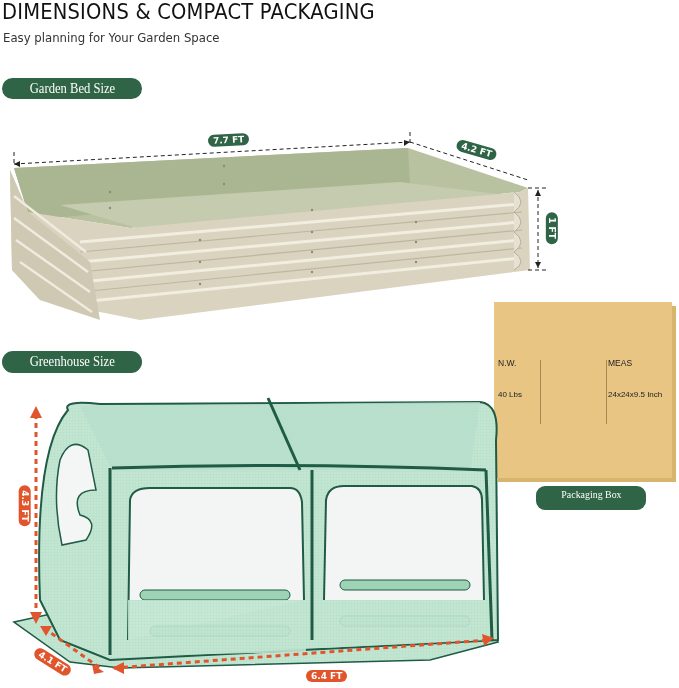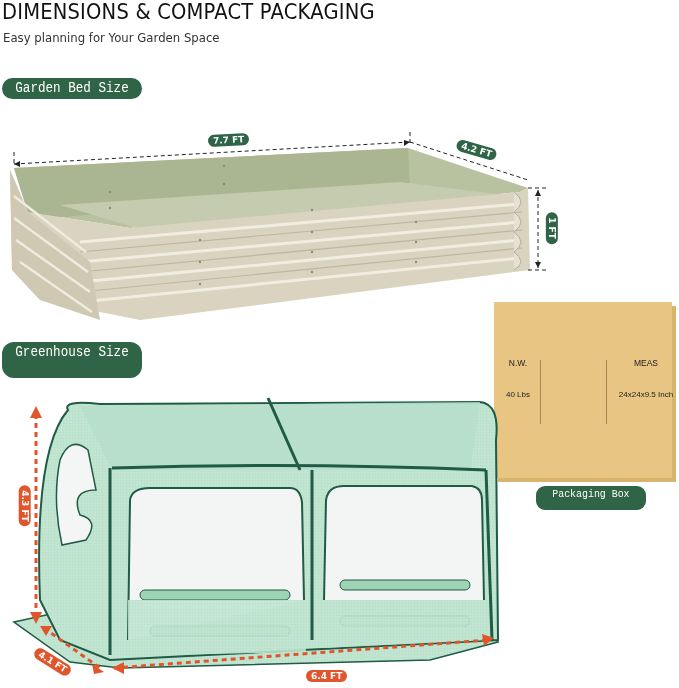--- a/index.html
+++ b/index.html
@@ -1,25 +1,25 @@
 <!DOCTYPE html>
 <html><head>
 <meta charset="utf-8">
 <style>
   html,body{margin:0;padding:0;background:#ffffff;}
   body{width:679px;height:688px;position:relative;overflow:hidden;font-family:"Liberation Sans",sans-serif;}
   .title{position:absolute;left:2px;top:0px;font-size:21px;color:#111;letter-spacing:0.2px;white-space:nowrap;font-family:"DejaVu Sans",sans-serif;font-weight:normal;transform:scaleX(0.93);transform-origin:left top;}
   .subtitle{position:absolute;left:3px;top:30px;font-size:13px;color:#333;white-space:nowrap;font-family:"DejaVu Sans",sans-serif;transform:scaleX(0.9);transform-origin:left top;}
-  .pill{position:absolute;background:#2f6446;color:#fff;border-radius:12px;font-size:14px;white-space:nowrap;text-align:center;font-family:Liberation Mono, monospace;}
+  .pill{position:absolute;background:#2f6446;color:#fff;border-radius:12px;font-size:14px;white-space:nowrap;text-align:center;font-family:Liberation Serif, serif;}
   .pill span{display:inline-block;transform:scaleX(0.9);}
   .dim-tag{position:absolute;background:#2f6446;color:#fff;font-size:9px;font-weight:bold;border-radius:6px;padding:1px 5px;white-space:nowrap;font-family:"DejaVu Sans",sans-serif;}
   .dim-tag.orange{background:#e0552b;}
   svg.layer{position:absolute;left:0;top:0;}
   .box{position:absolute;left:494px;top:302px;width:178px;height:176px;background:#e8c583;box-shadow:4px 4px 0 #d9b46d;}
-  .box-col{position:absolute;top:56px;font-size:8px;color:#222;text-align:center;}
+  .box-col{position:absolute;top:56px;font-size:8px;color:#222;}
   .box-col .h{font-size:8.5px;margin-bottom:22px;}
   .box-div{position:absolute;top:58px;width:1px;height:64px;background:#a88650;}
 </style>
 </head>
 <body>
 
 <div class="title">DIMENSIONS &amp; COMPACT PACKAGING</div>
 <div class="subtitle">Easy planning for Your Garden Space</div>
 
 <div class="pill" style="left:2px;top:78px;width:140px;height:21px;line-height:21px;">
@@ -87,21 +87,21 @@
     <polygon points="14,164 20,161 20,167"></polygon>
     <polygon points="410,142 404,140 404,146"></polygon>
     <polygon points="538,190 535,196 541,196"></polygon>
     <polygon points="538,268 535,262 541,262"></polygon>
   </g>
 </svg>
 <div class="dim-tag" style="left:208px;top:134px;transform:rotate(-3deg);">7.7 FT</div>
 <div class="dim-tag" style="left:456px;top:144px;transform:rotate(16deg);">4.2 FT</div>
 <div class="dim-tag" style="left:536px;top:222px;transform:rotate(90deg);">1 FT</div>
 
-<div class="pill" style="left:2px;top:342px;width:140px;height:36px;line-height:21px;">
+<div class="pill" style="left:2px;top:351px;width:140px;height:22px;line-height:21px;">
   <span>Greenhouse Size</span>
 </div>
 
 <div class="box">
   <div class="box-col" style="left:4px;width:40px;">
     <div class="h">N.W.</div>
     <div>40 Lbs</div>
   </div>
   <div class="box-div" style="left:46px;"></div>
   <div class="box-div" style="left:112px;"></div>

